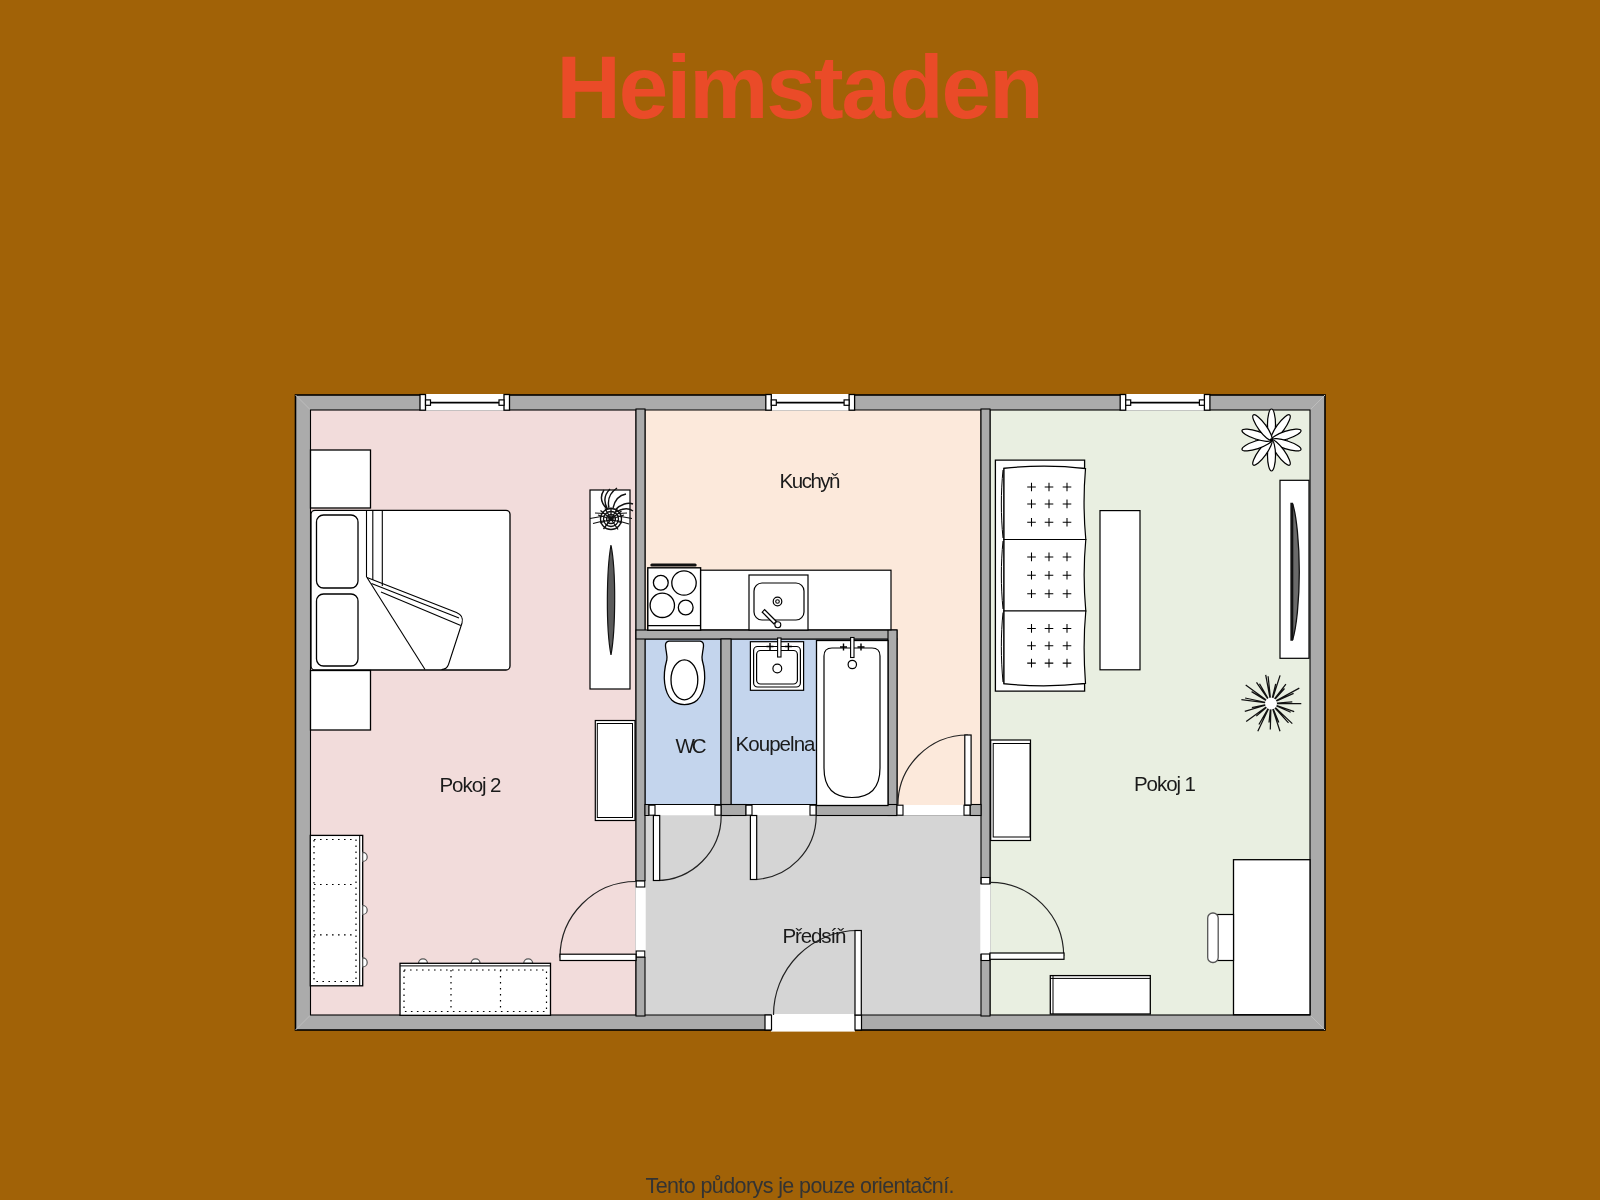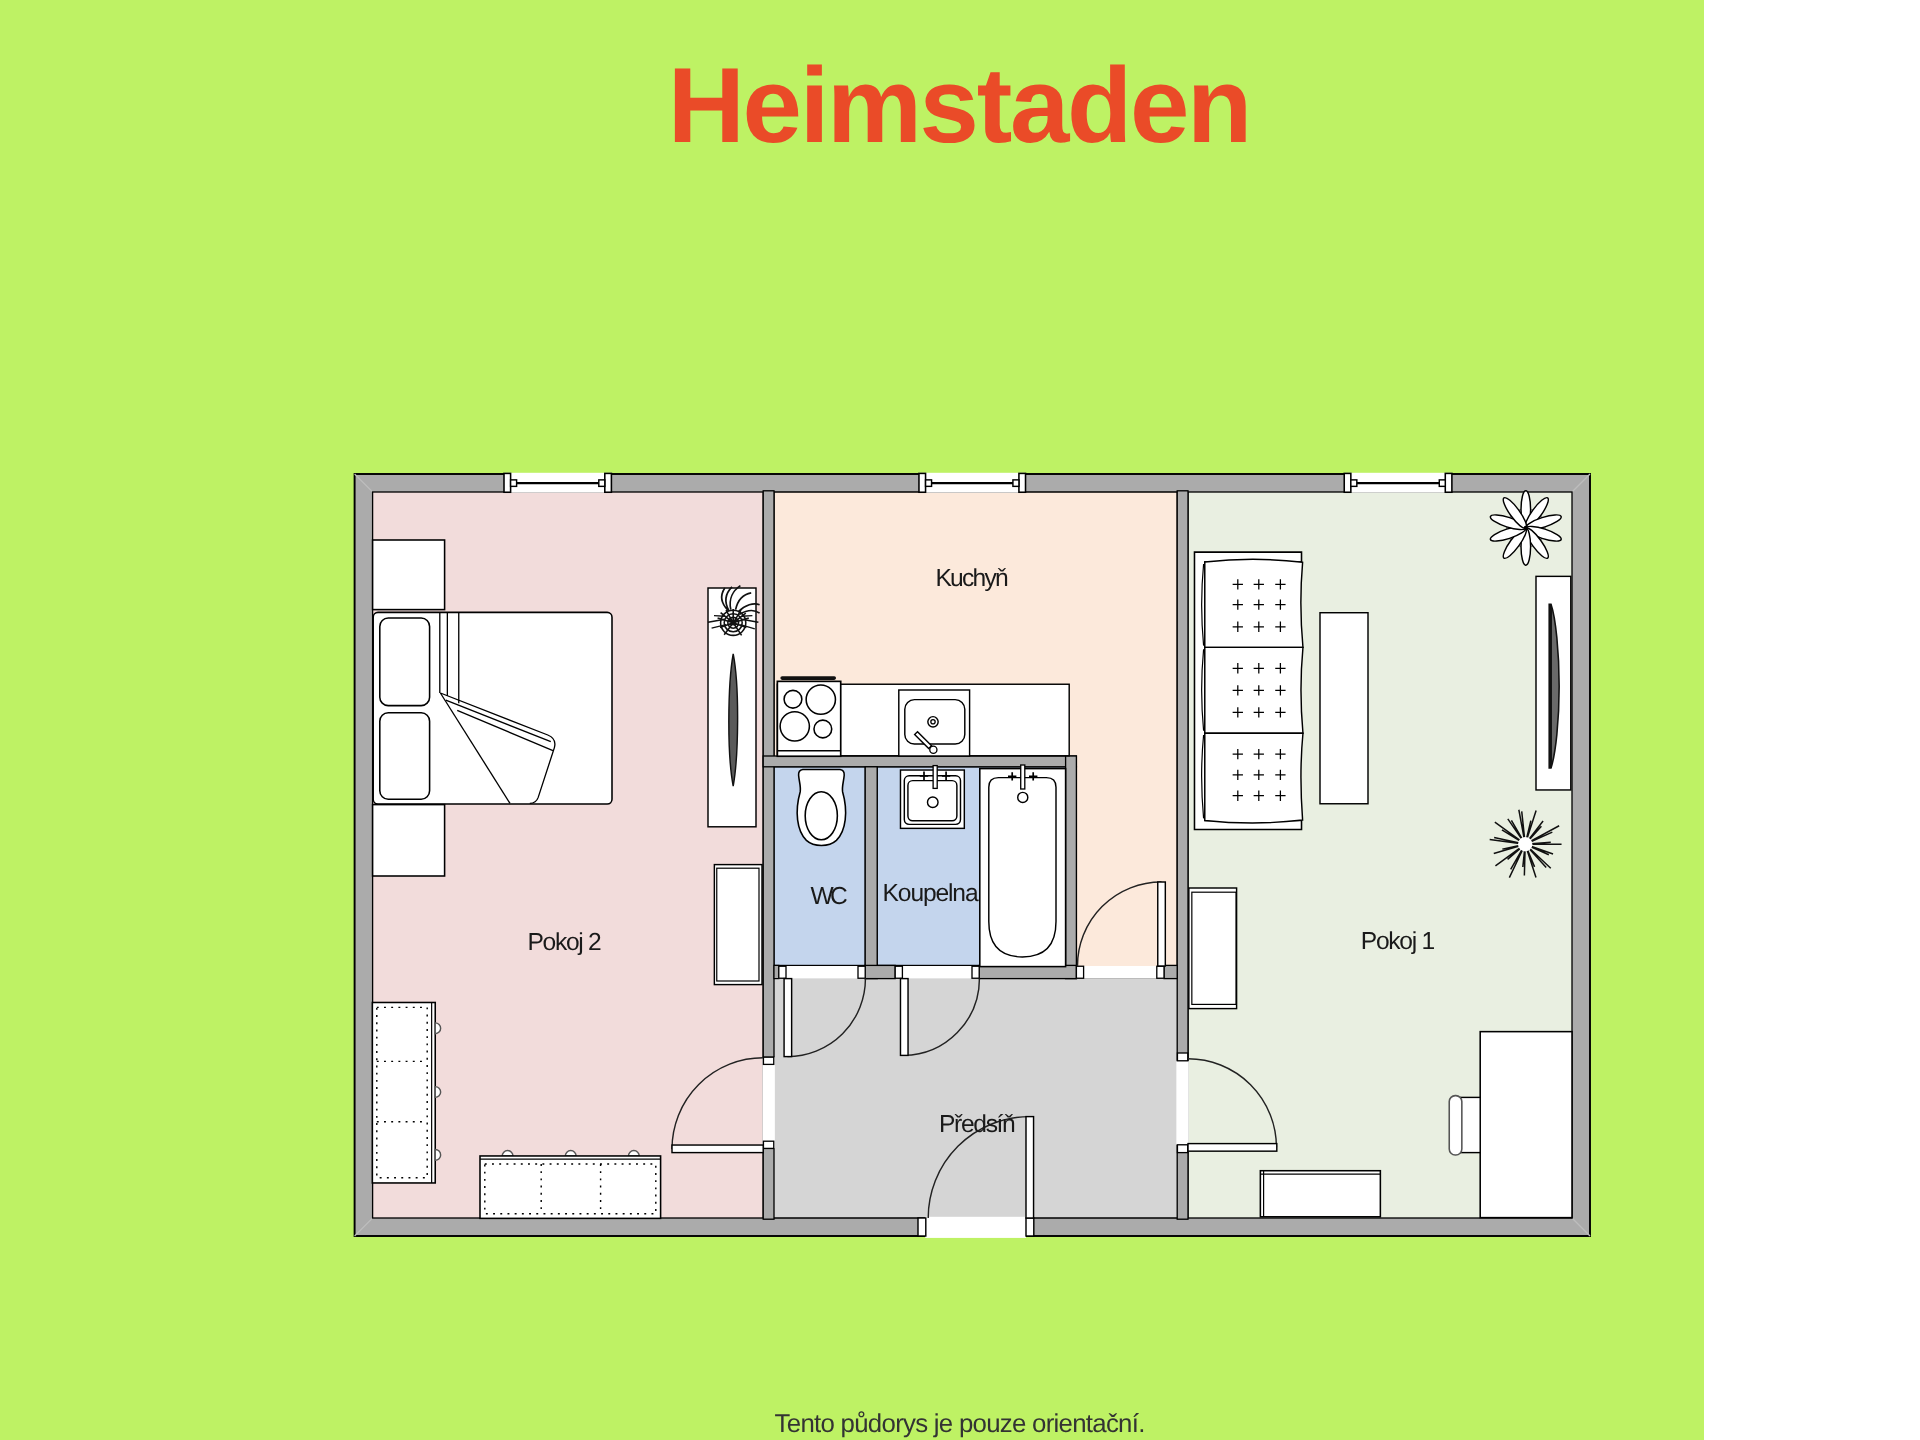--- a/index.html
+++ b/index.html
@@ -1,16 +1,16 @@
 <!DOCTYPE html>
 <html><head>
 <meta charset="utf-8">
 <style>
   html,body{margin:0;padding:0;background:#ffffff;}
-  .page{width:1420px;height:1200px;position:relative;background:#bef264;overflow:hidden;}
+  .page{width:1600px;height:1200px;position:relative;background:#a16207;overflow:hidden;}
   svg{position:absolute;left:0;top:0;}
   text{font-family:"Liberation Sans", sans-serif;}
 </style>
 </head>
 <body>
 <div class="page">
 <svg width="1600" height="1200" viewBox="0 0 1600 1200">
 <defs></defs>
 
 <text x="800" y="118" text-anchor="middle" textLength="487" font-size="89" font-weight="bold" fill="#ea4b28">Heimstaden</text>

